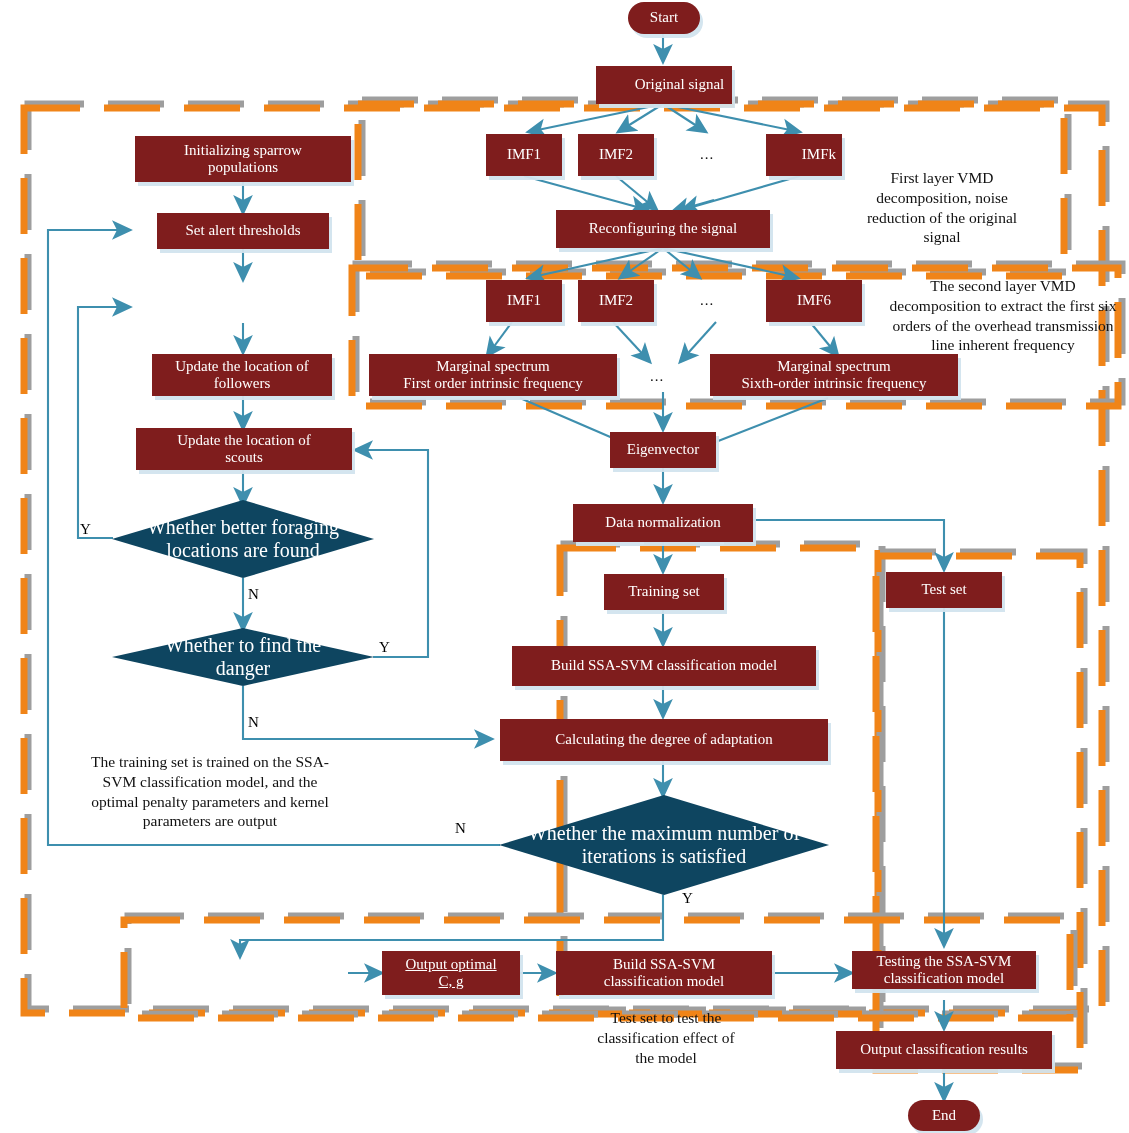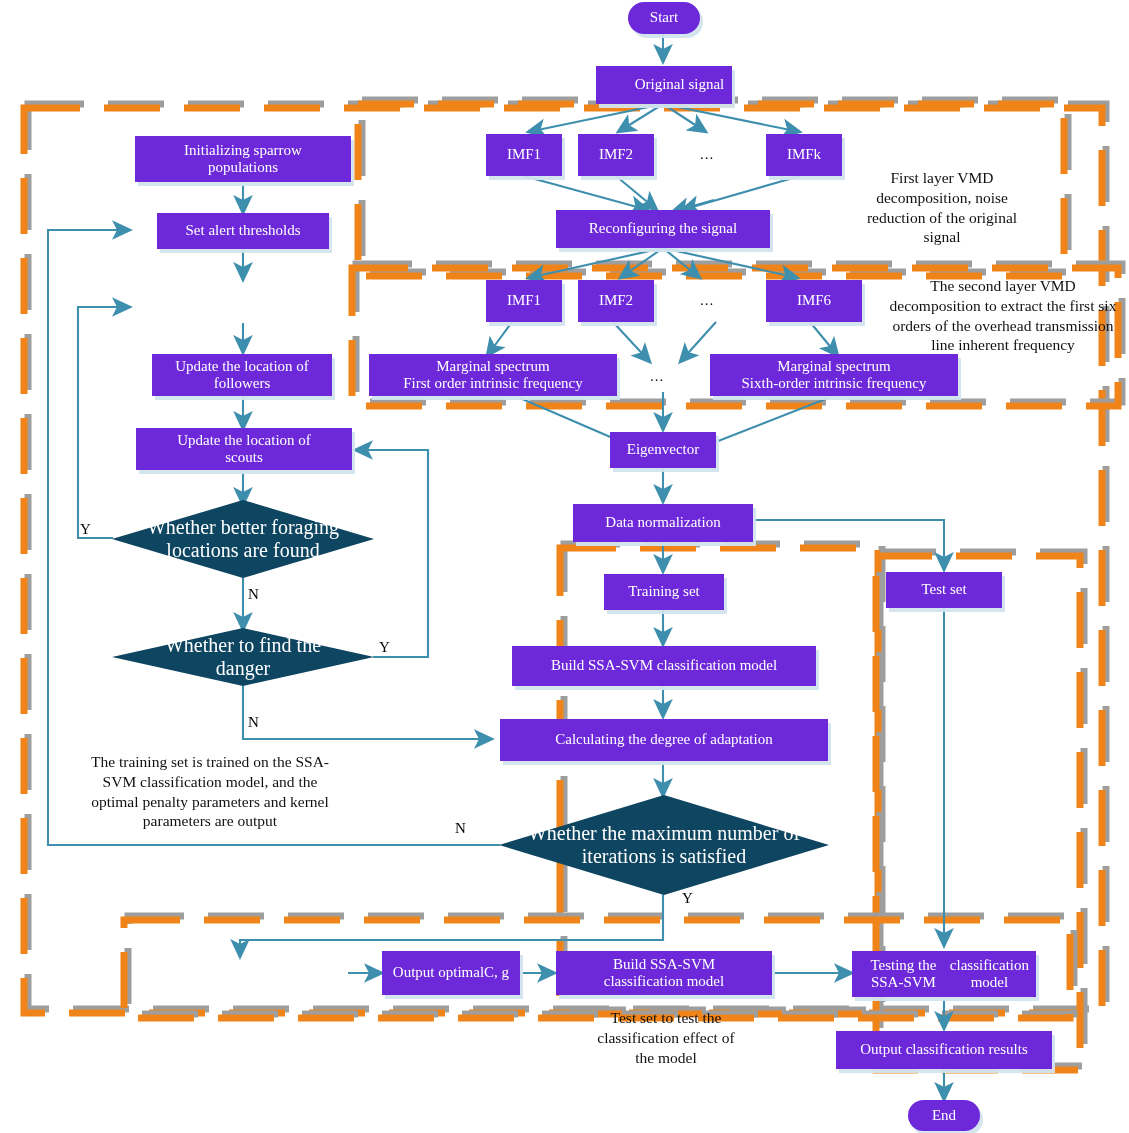--- a/index.html
+++ b/index.html
@@ -1,20 +1,20 @@
 <!DOCTYPE html>
 <html><head>
 <meta charset="utf-8">
 <style>
   html,body{margin:0;padding:0;background:#ffffff;}
   body{font-family:"Liberation Serif", serif;}
   #stage{position:relative;width:1129px;height:1133px;background:#fff;overflow:hidden;}
   #svg-layer{position:absolute;left:0;top:0;width:1129px;height:1133px;}
 
-  .node{position:absolute;box-sizing:border-box;background:#6d28d9;color:#ffffff;
+  .node{position:absolute;box-sizing:border-box;background:#7f1d1d;color:#ffffff;
         display:flex;align-items:center;justify-content:center;text-align:center;
         font-family:"Liberation Serif", serif;font-size:15px;line-height:1.15;
         padding:2px 6px;
         box-shadow:3px 4px 0 rgba(210,228,238,0.95);}
   .node.term{border-radius:18px;box-shadow:3px 4px 0 rgba(210,228,238,0.95);}
   .dec{position:absolute;display:flex;align-items:center;justify-content:center;
        text-align:center;color:#fff;font-family:"Liberation Serif", serif;font-size:20px;
        line-height:1.15;}
   .dec .dia{position:absolute;left:0;top:0;width:100%;height:100%;
       background:#0E4560;clip-path:polygon(50% 0,100% 50%,50% 100%,0 50%);
@@ -145,21 +145,21 @@
 
   <div class="node" style="left:486px;top:134px;width:76px;height:42px;">
     <span>IMF1</span>
   </div>
   <div class="node" style="left:578px;top:134px;width:76px;height:42px;">
     <span>IMF2</span>
   </div>
   <div class="ell" style="left:700px;top:146px;">
     <span>...</span>
   </div>
-  <div class="node" style="left:766px;top:134px;width:76px;height:42px;">
+  <div class="node" style="left:766px;top:134px;width:76px;height:42px;justify-content:flex-end;">
     <span>IMFk</span>
   </div>
 
   <div class="node" style="left:556px;top:210px;width:214px;height:38px;">
     <span>Reconfiguring the signal</span>
   </div>
 
   <div class="node" style="left:486px;top:280px;width:76px;height:42px;">
     <span>IMF1</span>
   </div>
@@ -242,29 +242,29 @@
   </div>
 
   <div class="dec" style="left:499px;top:795px;width:330px;height:100px;">
     <div class="dia"></div>
     <div class="dtxt">
       <span>Whether the maximum number of</span><br>
       <span>iterations is satisfied</span>
     </div>
   </div>
 
-  <div class="node" style="left:382px;top:951px;width:138px;height:44px;flex-direction:row;">
+  <div class="node" style="left:382px;top:951px;width:138px;height:44px;flex-direction:column;text-decoration:underline;">
     <span>Output optimal</span>
     <span>C, g</span>
   </div>
   <div class="node" style="left:556px;top:951px;width:216px;height:44px;flex-direction:column;">
     <span>Build SSA-SVM</span>
     <span>classification model</span>
   </div>
-  <div class="node" style="left:852px;top:951px;width:184px;height:46px;flex-direction:row;">
+  <div class="node" style="left:852px;top:951px;width:184px;height:38px;flex-direction:column;">
     <span>Testing the SSA-SVM</span>
     <span>classification model</span>
   </div>
   <div class="node" style="left:836px;top:1031px;width:216px;height:38px;">
     <span>Output classification results</span>
   </div>
   <div class="node term" style="left:908px;top:1100px;width:72px;height:31px;">
     <span>End</span>
   </div>
 

